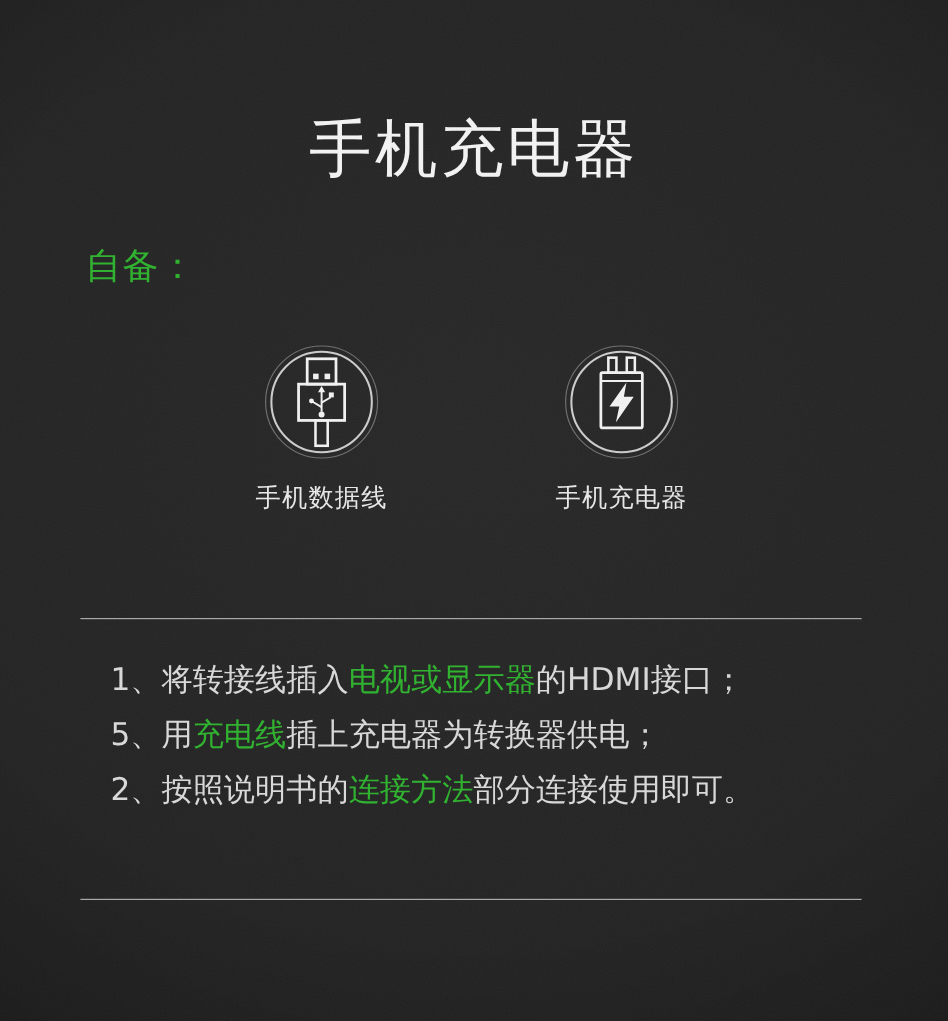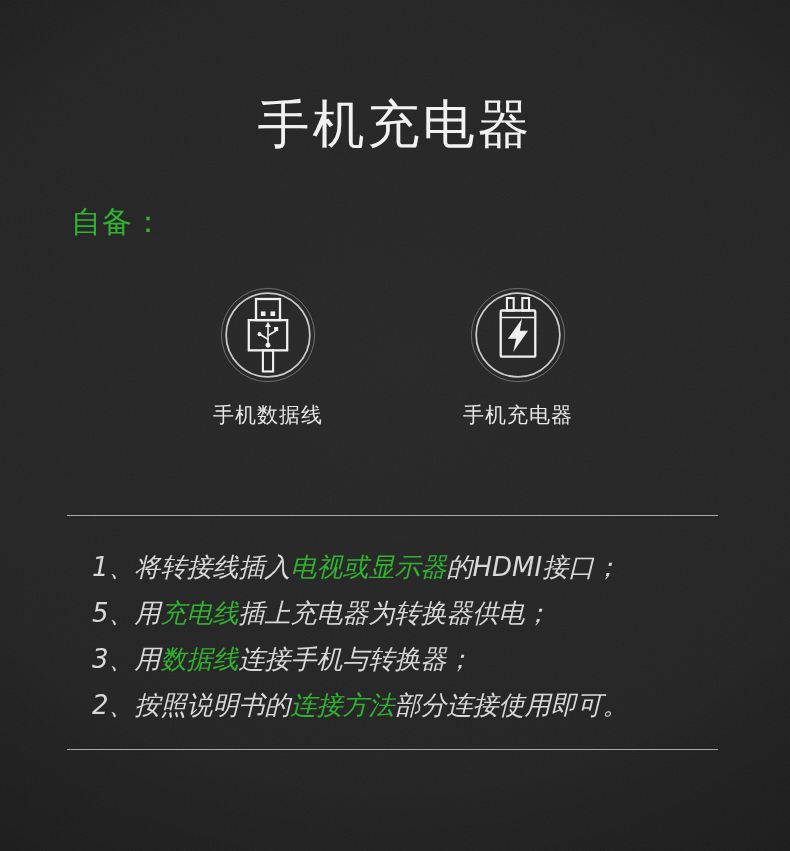--- a/index.html
+++ b/index.html
@@ -35,21 +35,21 @@
     font-size:21px;letter-spacing:1px;
     color:#e8e8e8;
   }
   .divider{
     position:absolute;left:67px;width:651px;height:1px;
     background:#a9a9a9;
   }
   .divider-top{top:515px;}
   .divider-bottom{top:749px;}
   .steps{
-    position:absolute;left:92px;top:544px;width:640px;font-style:italic;
+    position:absolute;left:92px;top:544px;width:640px;
   }
   .step{
     font-size:26px;line-height:46px;
     color:#d9d9d9;
     white-space:nowrap;
   }
   .step .green{color:#2db22d;}
 </style>
 </head>
 <body>
@@ -100,21 +100,20 @@
       <path d="M54.2 33 L39.5 54 L48 54 L45 67.8 L60.5 45.5 L52 45.5 Z" fill="#f2f2f2"></path>
     </svg>
     <div class="icon-label">手机充电器</div>
   </div>
 
   <div class="divider divider-top"></div>
 
   <div class="steps">
     <div class="step"><span>1、将转接线插入</span><span class="green">电视或显示器</span><span>的HDMI接口；</span></div>
     <div class="step"><span>5、用</span><span class="green">充电线</span><span>插上充电器为转换器供电；</span></div>
-    <div class="step"><span>3、用</span><span class="green">数据线</span><span>连接手机与转换器；</span></div>
     <div class="step"><span>2、按照说明书的</span><span class="green">连接方法</span><span>部分连接使用即可。</span></div>
   </div>
 
   <div class="divider divider-bottom"></div>
 
   <svg class="noise" aria-hidden="true">
     <filter id="grain">
       <feTurbulence type="fractalNoise" baseFrequency="0.9" numOctaves="2" stitchTiles="stitch"></feTurbulence>
       <feColorMatrix type="saturate" values="0"></feColorMatrix>
     </filter>

